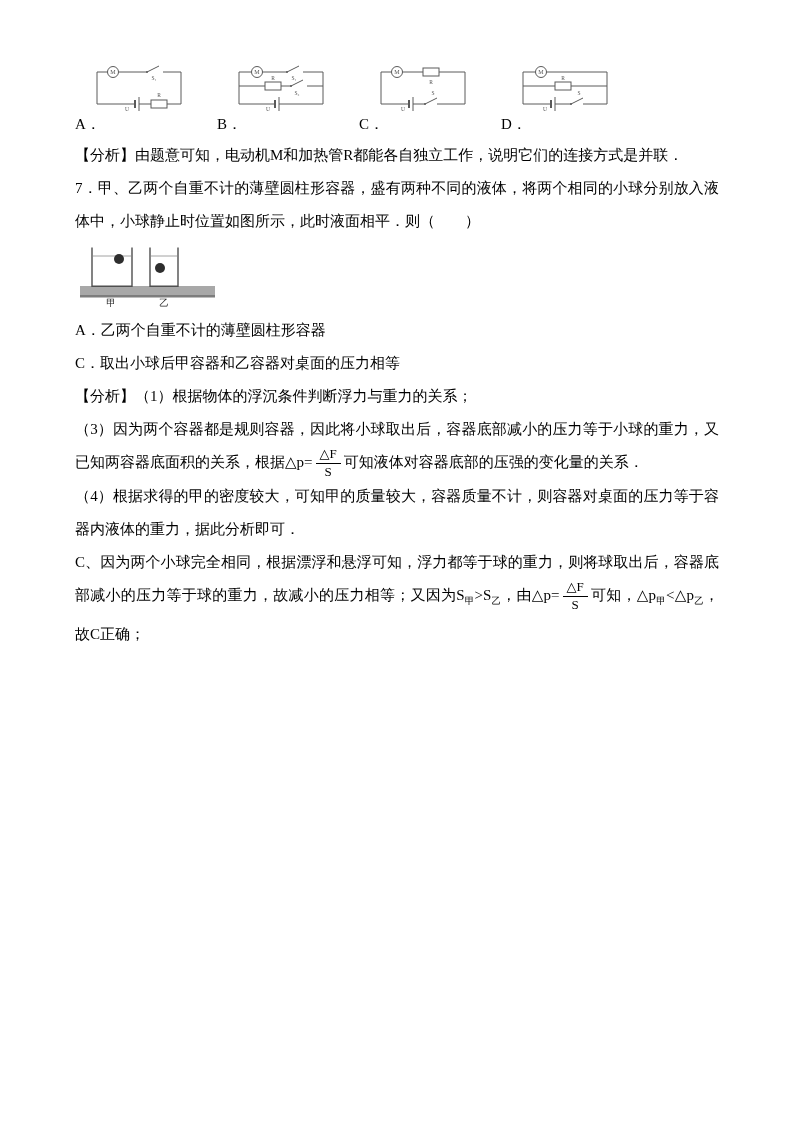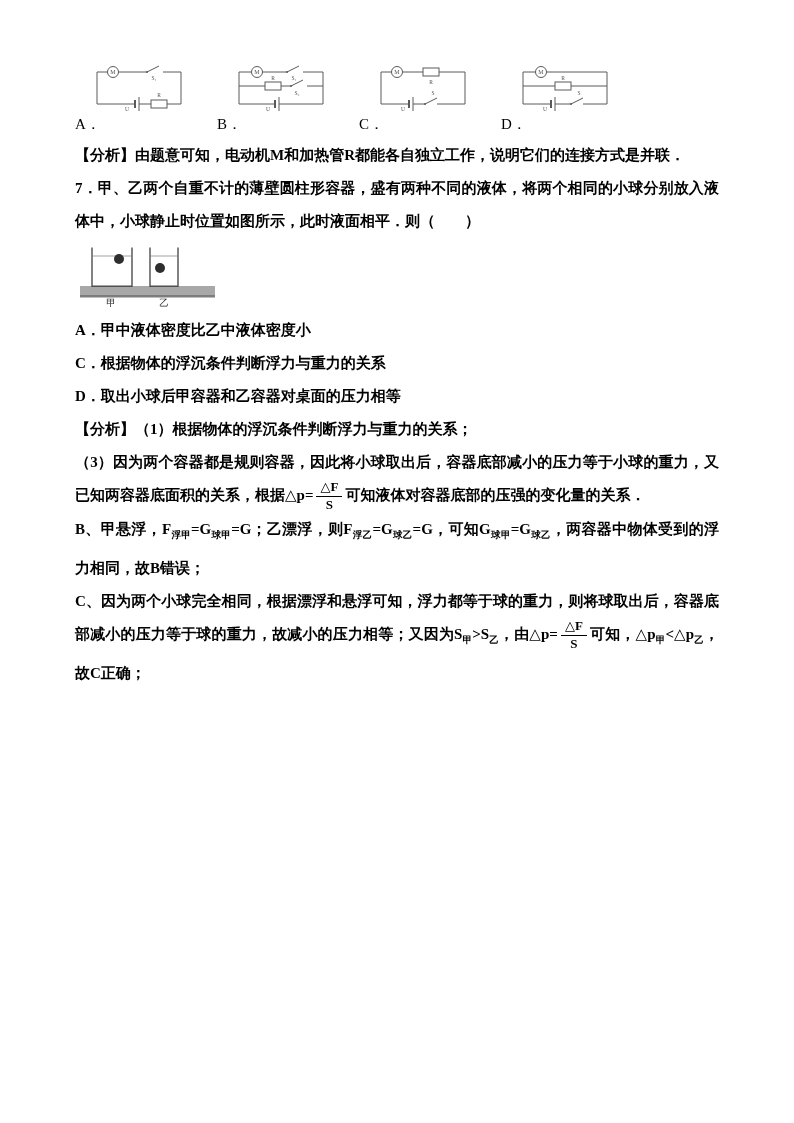--- a/index.html
+++ b/index.html
@@ -5,21 +5,21 @@
   * { margin:0; padding:0; box-sizing:border-box; }
   html,body { background:#ffffff; }
   body { width:794px; }
   .page {
     width:794px; height:1123px;
     padding:64px 75px 40px 75px;
     font-family:"Liberation Serif","DejaVu Serif",serif;
     font-size:15px; color:#000;
     overflow:hidden;
   }
-  .para { line-height:33px; text-align:justify; word-break:break-all;font-weight:bold; }
+  .para { line-height:33px; text-align:justify; word-break:break-all; }
   sub { font-size:9.5px; }
   .frac {
     display:inline-block; text-align:center; vertical-align:middle;
     line-height:1.15; font-size:13px; margin:0 3px;
   }
   .frac .num { display:block; border-bottom:1px solid #000; padding:0 4px 1px 4px; }
   .frac .den { display:block; padding:1px 4px 0 4px; }
   .circuit-row { display:flex; gap:30px; margin-bottom:4px; }
   .circuit-option { width:112px; }
   .circuit-option svg { display:block; margin-left:18px; }
@@ -146,23 +146,22 @@
       </g>
       <circle cx="39" cy="15" r="5" fill="#2e2e2e"></circle>
       <circle cx="80" cy="24" r="5" fill="#2e2e2e"></circle>
       <g fill="#222" font-size="9.5" text-anchor="middle">
         <text x="31" y="62">甲</text>
         <text x="84" y="62">乙</text>
       </g>
     </svg>
   </div>
 
-  <p class="para">A．甲中液体密度比乙中液体密度小</p>
-  <p class="para">C．根据物体的浮沉条件判断浮力与重力的关系</p>
-  <p class="para">D．取出小球后甲容器和乙容器对桌面的压力相等</p>
+  <p class="para">A．乙两个自重不计的薄壁圆柱形容器</p>
+  <p class="para">C．取出小球后甲容器和乙容器对桌面的压力相等</p>
 
   <p class="para">【分析】（1）根据物体的浮沉条件判断浮力与重力的关系；</p>
   <p class="para">（3）因为两个容器都是规则容器，因此将小球取出后，容器底部减小的压力等于小球的重力，又已知两容器底面积的关系，根据△p=<span class="frac"><span class="num">△F</span><span class="den">S</span></span>可知液体对容器底部的压强的变化量的关系．</p>
+  <p class="para">（4）根据求得的甲的密度较大，可知甲的质量较大，容器质量不计，则容器对桌面的压力等于容器内液体的重力，据此分析即可．</p>
 
-  <p class="para">B、甲悬浮，F<sub>浮甲</sub>=G<sub>球甲</sub>=G；乙漂浮，则F<sub>浮乙</sub>=G<sub>球乙</sub>=G，可知G<sub>球甲</sub>=G<sub>球乙</sub>，两容器中物体受到的浮力相同，故B错误；</p>
   <p class="para">C、因为两个小球完全相同，根据漂浮和悬浮可知，浮力都等于球的重力，则将球取出后，容器底部减小的压力等于球的重力，故减小的压力相等；又因为S<sub>甲</sub>&gt;S<sub>乙</sub>，由△p=<span class="frac"><span class="num">△F</span><span class="den">S</span></span>可知，△p<sub>甲</sub>&lt;△p<sub>乙</sub>，故C正确；</p>
 
 </div>
 
 </body></html>

